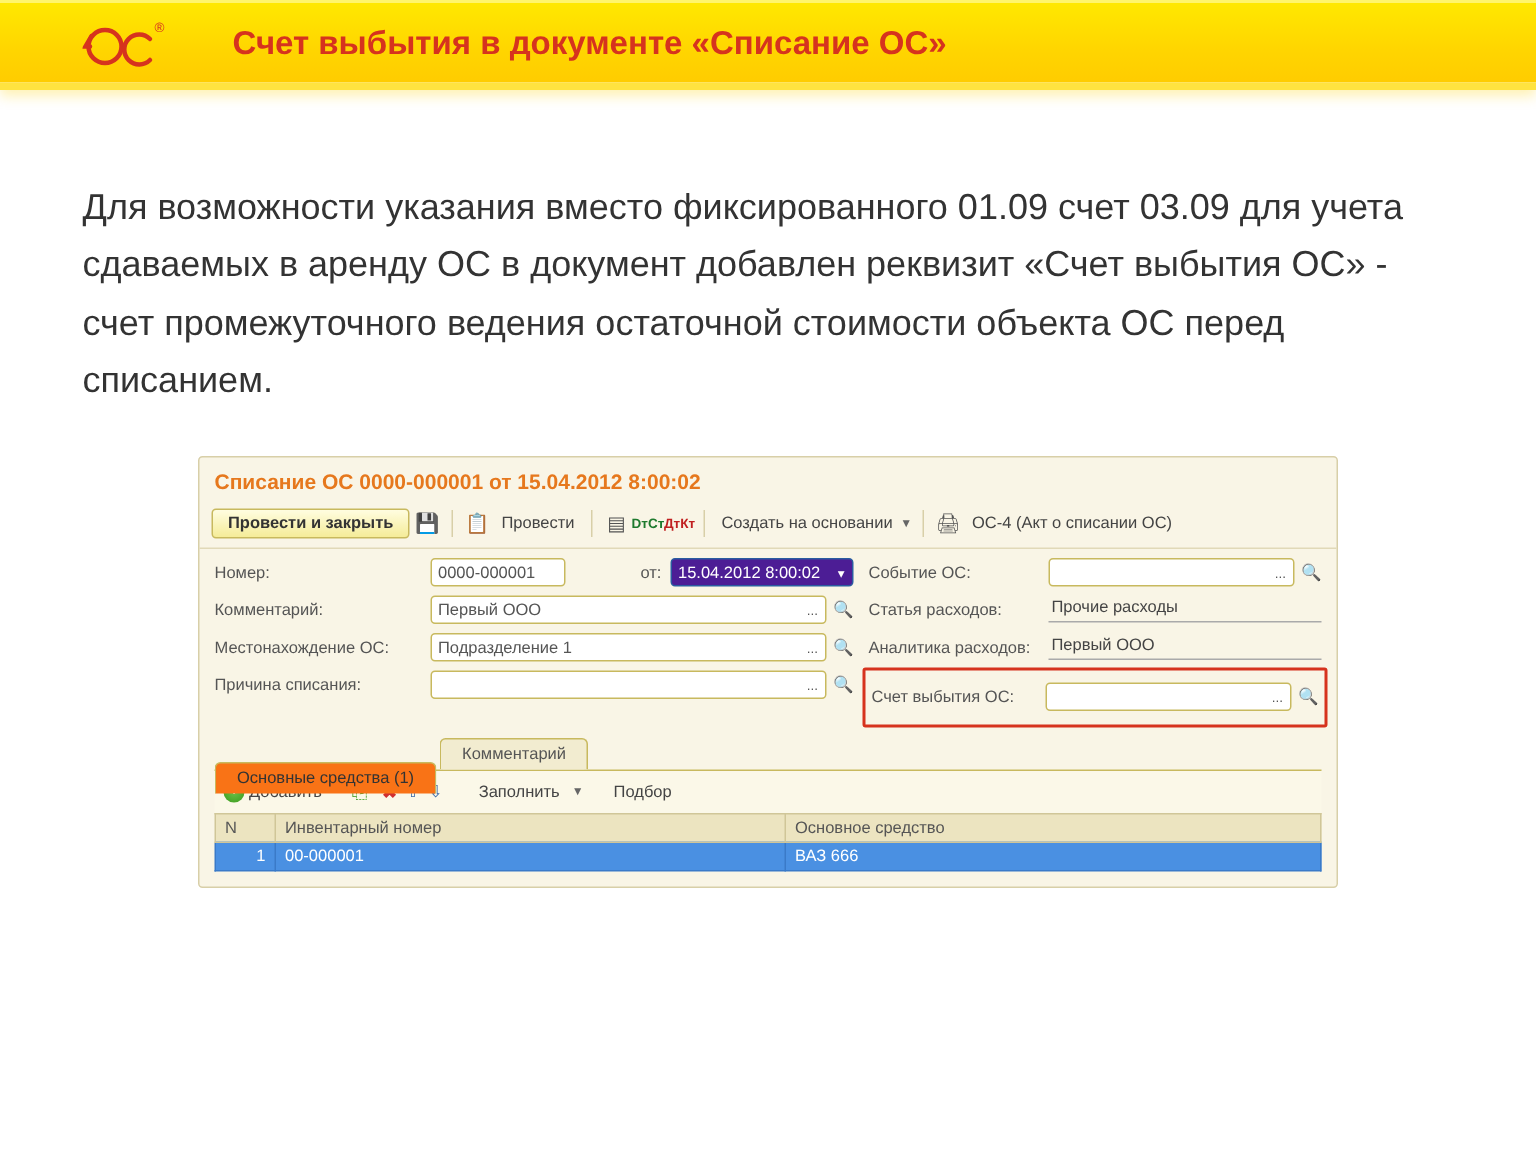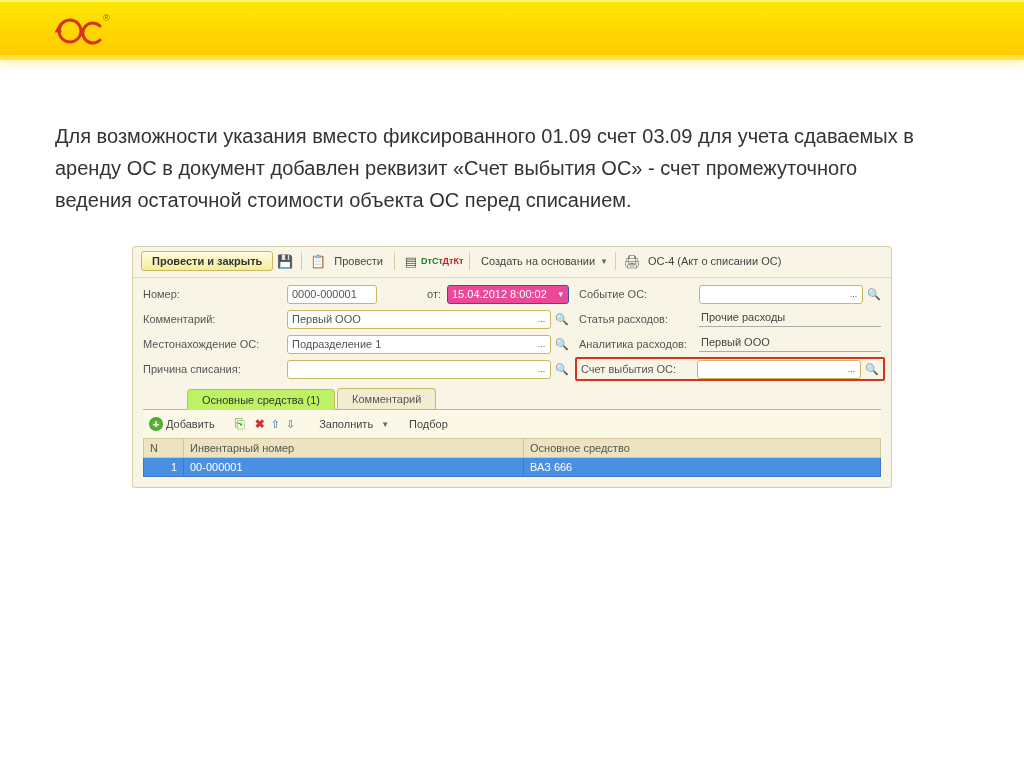--- a/index.html
+++ b/index.html
@@ -27,21 +27,21 @@
     position: relative;
   }
   .logo svg { width: 100%; height: 100%; }
   .slide-title {
     color: #d6331e;
     font-size: 22px;
     font-weight: bold;
   }
   .body-text {
     padding: 60px 87px 30px 55px;
-    font-size: 20px;
+    font-size: 24px;
     color: #333;
     line-height: 1.6;
   }
   .screenshot {
     margin: 0 auto;
     width: 760px;
     background: #f9f5e6;
     border: 1px solid #d8cfa8;
     border-radius: 3px;
     font-size: 11px;
@@ -129,21 +129,21 @@
     padding: 0 2px;
   }
   .mag { font-size: 11px; color: #777; padding-left: 4px; cursor: pointer; }
   .highlighted-row {
     border: 2px solid #d6331e;
     border-radius: 2px;
     margin: -2px -4px 3px -4px;
     padding: 2px 4px;
     display: flex;
     align-items: center;
-    height: 24px;
+    height: 40px;
   }
   .highlighted-row .form-label { width: 116px; }
   .tabs {
     display: flex;
     align-items: flex-end;
     padding: 2px 10px 0 10px;
     gap: 0;
   }
   .tab {
     border: 1px solid #c8b95e;
@@ -151,25 +151,24 @@
     background: #f2ecd0;
     padding: 4px 14px;
     font-size: 11px;
     border-top-left-radius: 4px;
     border-top-right-radius: 4px;
     margin-right: 2px;
     cursor: pointer;
     color: #555;
   }
   .tab.active {
-    background: #bef264;
+    background: #f97316;
     color: #333;
     position: relative;
-    top: 1px;
-    margin-left: 44px;
+    top: 16px;
   }
   .tab-body {
     border-top: 1px solid #c8b95e;
     margin: 0 10px 10px 10px;
     background: #fbf8e8;
   }
   .tab-toolbar {
     display: flex;
     align-items: center;
     gap: 6px;
@@ -217,25 +216,27 @@
 
 <div class="header-band">
   <div class="logo">
     <svg viewBox="0 0 60 40">
       <circle cx="15" cy="22" r="11" fill="none" stroke="#d6331e" stroke-width="3"></circle>
       <path d="M 5 22 L 2 22 L 6 15" fill="none" stroke="#d6331e" stroke-width="3" stroke-linecap="round"></path>
       <path d="M 45 17 A 10 10 0 1 0 45 31" fill="none" stroke="#d6331e" stroke-width="3" stroke-linecap="round"></path>
       <text x="48" y="12" font-size="9" fill="#d6331e">®</text>
     </svg>
   </div>
+  <div class="slide-title">Счет выбытия в документе «Списание ОС»</div>
 </div>
 
 <div class="body-text">Для возможности указания вместо фиксированного 01.09 счет 03.09 для учета сдаваемых в аренду ОС в документ добавлен реквизит «Счет выбытия ОС» - счет промежуточного ведения остаточной стоимости объекта ОС перед списанием.</div>
 
 <div class="screenshot">
+  <div class="doc-title">Списание ОС 0000-000001 от 15.04.2012 8:00:02</div>
 
   <div class="toolbar">
     <button class="btn-main">Провести и закрыть</button>
     <span class="tool-ico">💾</span>
     <span class="tool-divider"></span>
     <span class="tool-ico">📋</span>
     <span class="tool-text">Провести</span>
     <span class="tool-divider"></span>
     <span class="tool-ico">▤</span>
     <span class="tool-ico dc-ico">
@@ -255,21 +256,21 @@
   </div>
 
   <div class="form-area">
     <div class="form-col-l">
       <div class="form-row">
         <div class="form-label">Номер:</div>
         <div class="input-field inline" style="width:90px">
           <span class="input-val">0000-000001</span>
         </div>
         <div style="width:26px;text-align:center;margin-left:44px;">от:</div>
-        <div class="input-field inline" style="width:122px;background:#ec4899;color:#fff;border-color:#2a5ca0;">
+        <div class="input-field inline" style="width:122px;background:#4c1d95;color:#fff;border-color:#2a5ca0;">
           <span class="input-val" style="color:#fff">15.04.2012  8:00:02</span>
           <span class="input-btn" style="color:#fff">▾</span>
         </div>
       </div>
       <div class="form-row">
         <div class="form-label">Комментарий:</div>
         <div class="input-field">
           <span class="input-val">Первый ООО</span>
           <span class="input-btn">...</span>
         </div>

